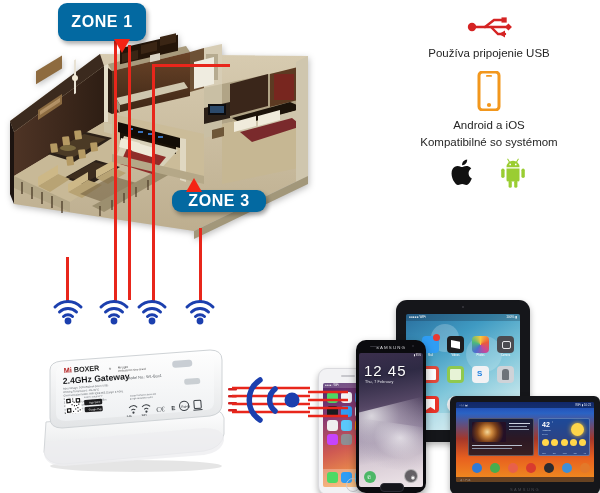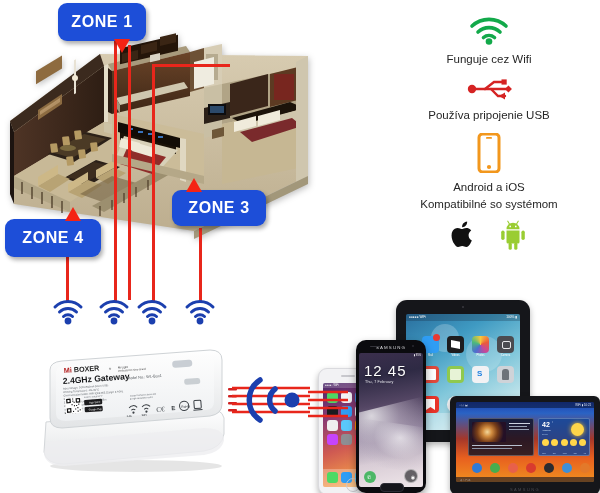--- a/index.html
+++ b/index.html
@@ -5,21 +5,21 @@
   html,body{margin:0;padding:0;}
   body{
     width:600px;height:493px;background:#ffffff;position:relative;overflow:hidden;
     font-family:"Liberation Sans","DejaVu Sans",sans-serif;
     -webkit-font-smoothing:antialiased;
   }
   .stage{position:absolute;left:0;top:0;width:600px;height:493px;}
 
   
   .zone{
-    position:absolute;background:#1d4ed8;border-radius:9px;
+    position:absolute;background:#0369a1;border-radius:9px;
     color:#fff;font-size:16px;font-weight:bold;letter-spacing:.6px;
     display:flex;align-items:center;justify-content:center;
     box-shadow:2px 3px 4px rgba(0,0,0,.32);
     z-index:40;white-space:nowrap;
   }
   .zone .tail{position:absolute;width:0;height:0;}
   .tail-b-right{bottom:-12px;right:16px;border-left:8px solid transparent;border-right:8px solid transparent;border-top:14px solid #f42314;}
   .tail-b-left{bottom:-12px;left:14px;border-left:8px solid transparent;border-right:8px solid transparent;border-top:14px solid #f42314;}
   .tail-t-left{top:-12px;left:14px;border-left:8px solid transparent;border-right:8px solid transparent;border-bottom:14px solid #f42314;}
   .tail-t-right{top:-12px;right:20px;border-left:8px solid transparent;border-right:8px solid transparent;border-bottom:14px solid #f42314;}
@@ -241,29 +241,25 @@
   <div class="vline" style="left:199px;top:228px;height:75px;"></div>
 
   <div class="vline" style="left:66px;top:257px;height:46px;"></div>
 
   <div class="zone" style="left:58px;top:3px;width:88px;height:38px;">
     <span>ZONE 1</span>
     <span class="tail tail-b-right"></span>
   </div>
 
 
-  <div class="zone" style="left:172px;top:190px;width:94px;height:36px;">
+  <div class="zone" style="left:172px;top:190px;width:94px;height:22px;">
     <span>ZONE 3</span>
     <span class="tail tail-t-left"></span>
   </div>
 
-  <div class="zone" style="left:5px;top:219px;width:96px;height:38px;">
-    <span>ZONE 4</span>
-    <span class="tail tail-t-right"></span>
-  </div>
 
   <svg class="wifi-blue" style="left:52px;top:297px;width:32px;height:28px;" viewBox="0 0 32 28">
     <g fill="none" stroke="#1b3fae" stroke-width="3" stroke-linecap="round">
       <path d="M3 10 A18 18 0 0 1 29 10"></path>
       <path d="M7.5 15 A12 12 0 0 1 24.5 15"></path>
       <path d="M11.5 19.5 A6.5 6.5 0 0 1 20.5 19.5"></path>
     </g>
     <circle cx="16" cy="24" r="3.4" fill="#1b3fae"></circle>
   </svg>
   <svg class="wifi-blue" style="left:98px;top:297px;width:32px;height:28px;" viewBox="0 0 32 28">
@@ -410,31 +406,20 @@
     <g fill="none" stroke="#1b3fae" stroke-width="5.5" stroke-linecap="round">
       <path d="M28 8 A24 24 0 0 0 28 48"></path>
       <path d="M43 17 A14 14 0 0 0 43 39"></path>
     </g>
     <circle cx="60" cy="28" r="7.5" fill="#1b3fae"></circle>
   </svg>
 
   <div class="features">
 
 
-    <div class="feat-block">
-      <svg width="42" height="30" viewBox="0 0 42 30">
-        <g fill="none" stroke="#12a94a" stroke-width="3.6" stroke-linecap="round">
-          <path d="M4 11 A25 25 0 0 1 38 11"></path>
-          <path d="M10 17 A16 16 0 0 1 32 17"></path>
-          <path d="M15.5 22.5 A8.5 8.5 0 0 1 26.5 22.5"></path>
-        </g>
-        <circle cx="21" cy="26.5" r="3.3" fill="#12a94a"></circle>
-      </svg>
-      <div class="feat-label">Funguje cez Wifi</div>
-    </div>
 
     <div class="feat-block">
       <svg width="56" height="24" viewBox="0 0 56 24">
         <g stroke="#d52323" stroke-width="2.4" fill="none" stroke-linecap="round">
           <line x1="12" y1="12" x2="46" y2="12"></line>
           <path d="M24 12 L33 5 L41 5"></path>
           <path d="M30 12 L37 19 L44 19"></path>
         </g>
         <circle cx="11" cy="12" r="4.2" fill="#d52323"></circle>
         <rect x="40.5" y="2.4" width="5.2" height="5.2" fill="#d52323"></rect>

